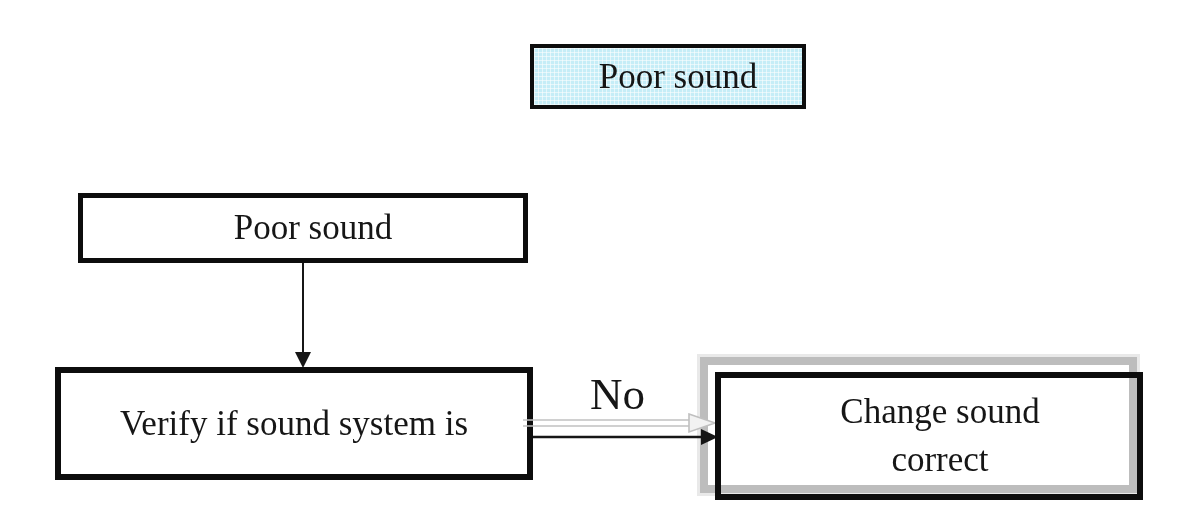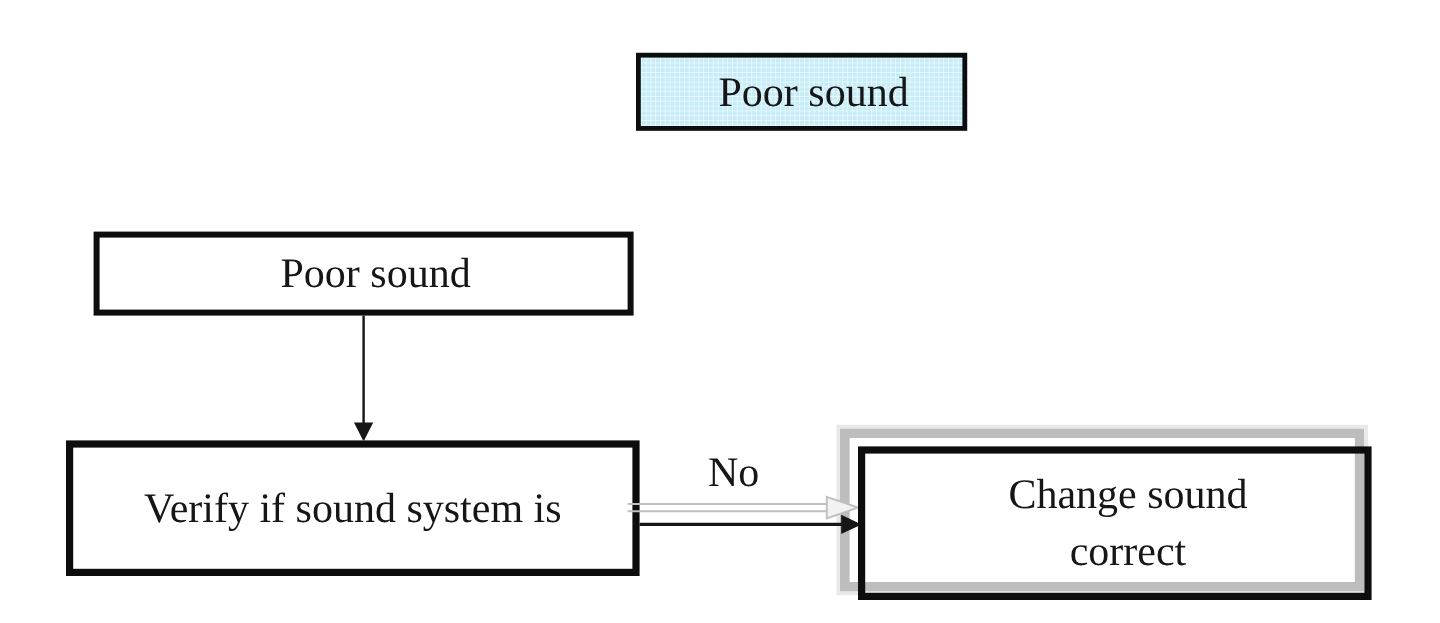--- a/index.html
+++ b/index.html
@@ -76,21 +76,21 @@
   }
   
   #arrow-verify-to-change{
     position:absolute;
     left:515px;top:408px;width:212px;height:40px;
     z-index:2;
   }
   #edge-label-no{
     position:absolute;
     left:590px;top:374px;
-    font-size:35px;line-height:40px;
+    font-size:45px;line-height:40px;
   }
 </style>
 </head>
 <body>
 
 <div id="canvas">
 
   <div class="node" id="node-poor-sound-top">
     <span class="line">Poor sound</span>
   </div>

